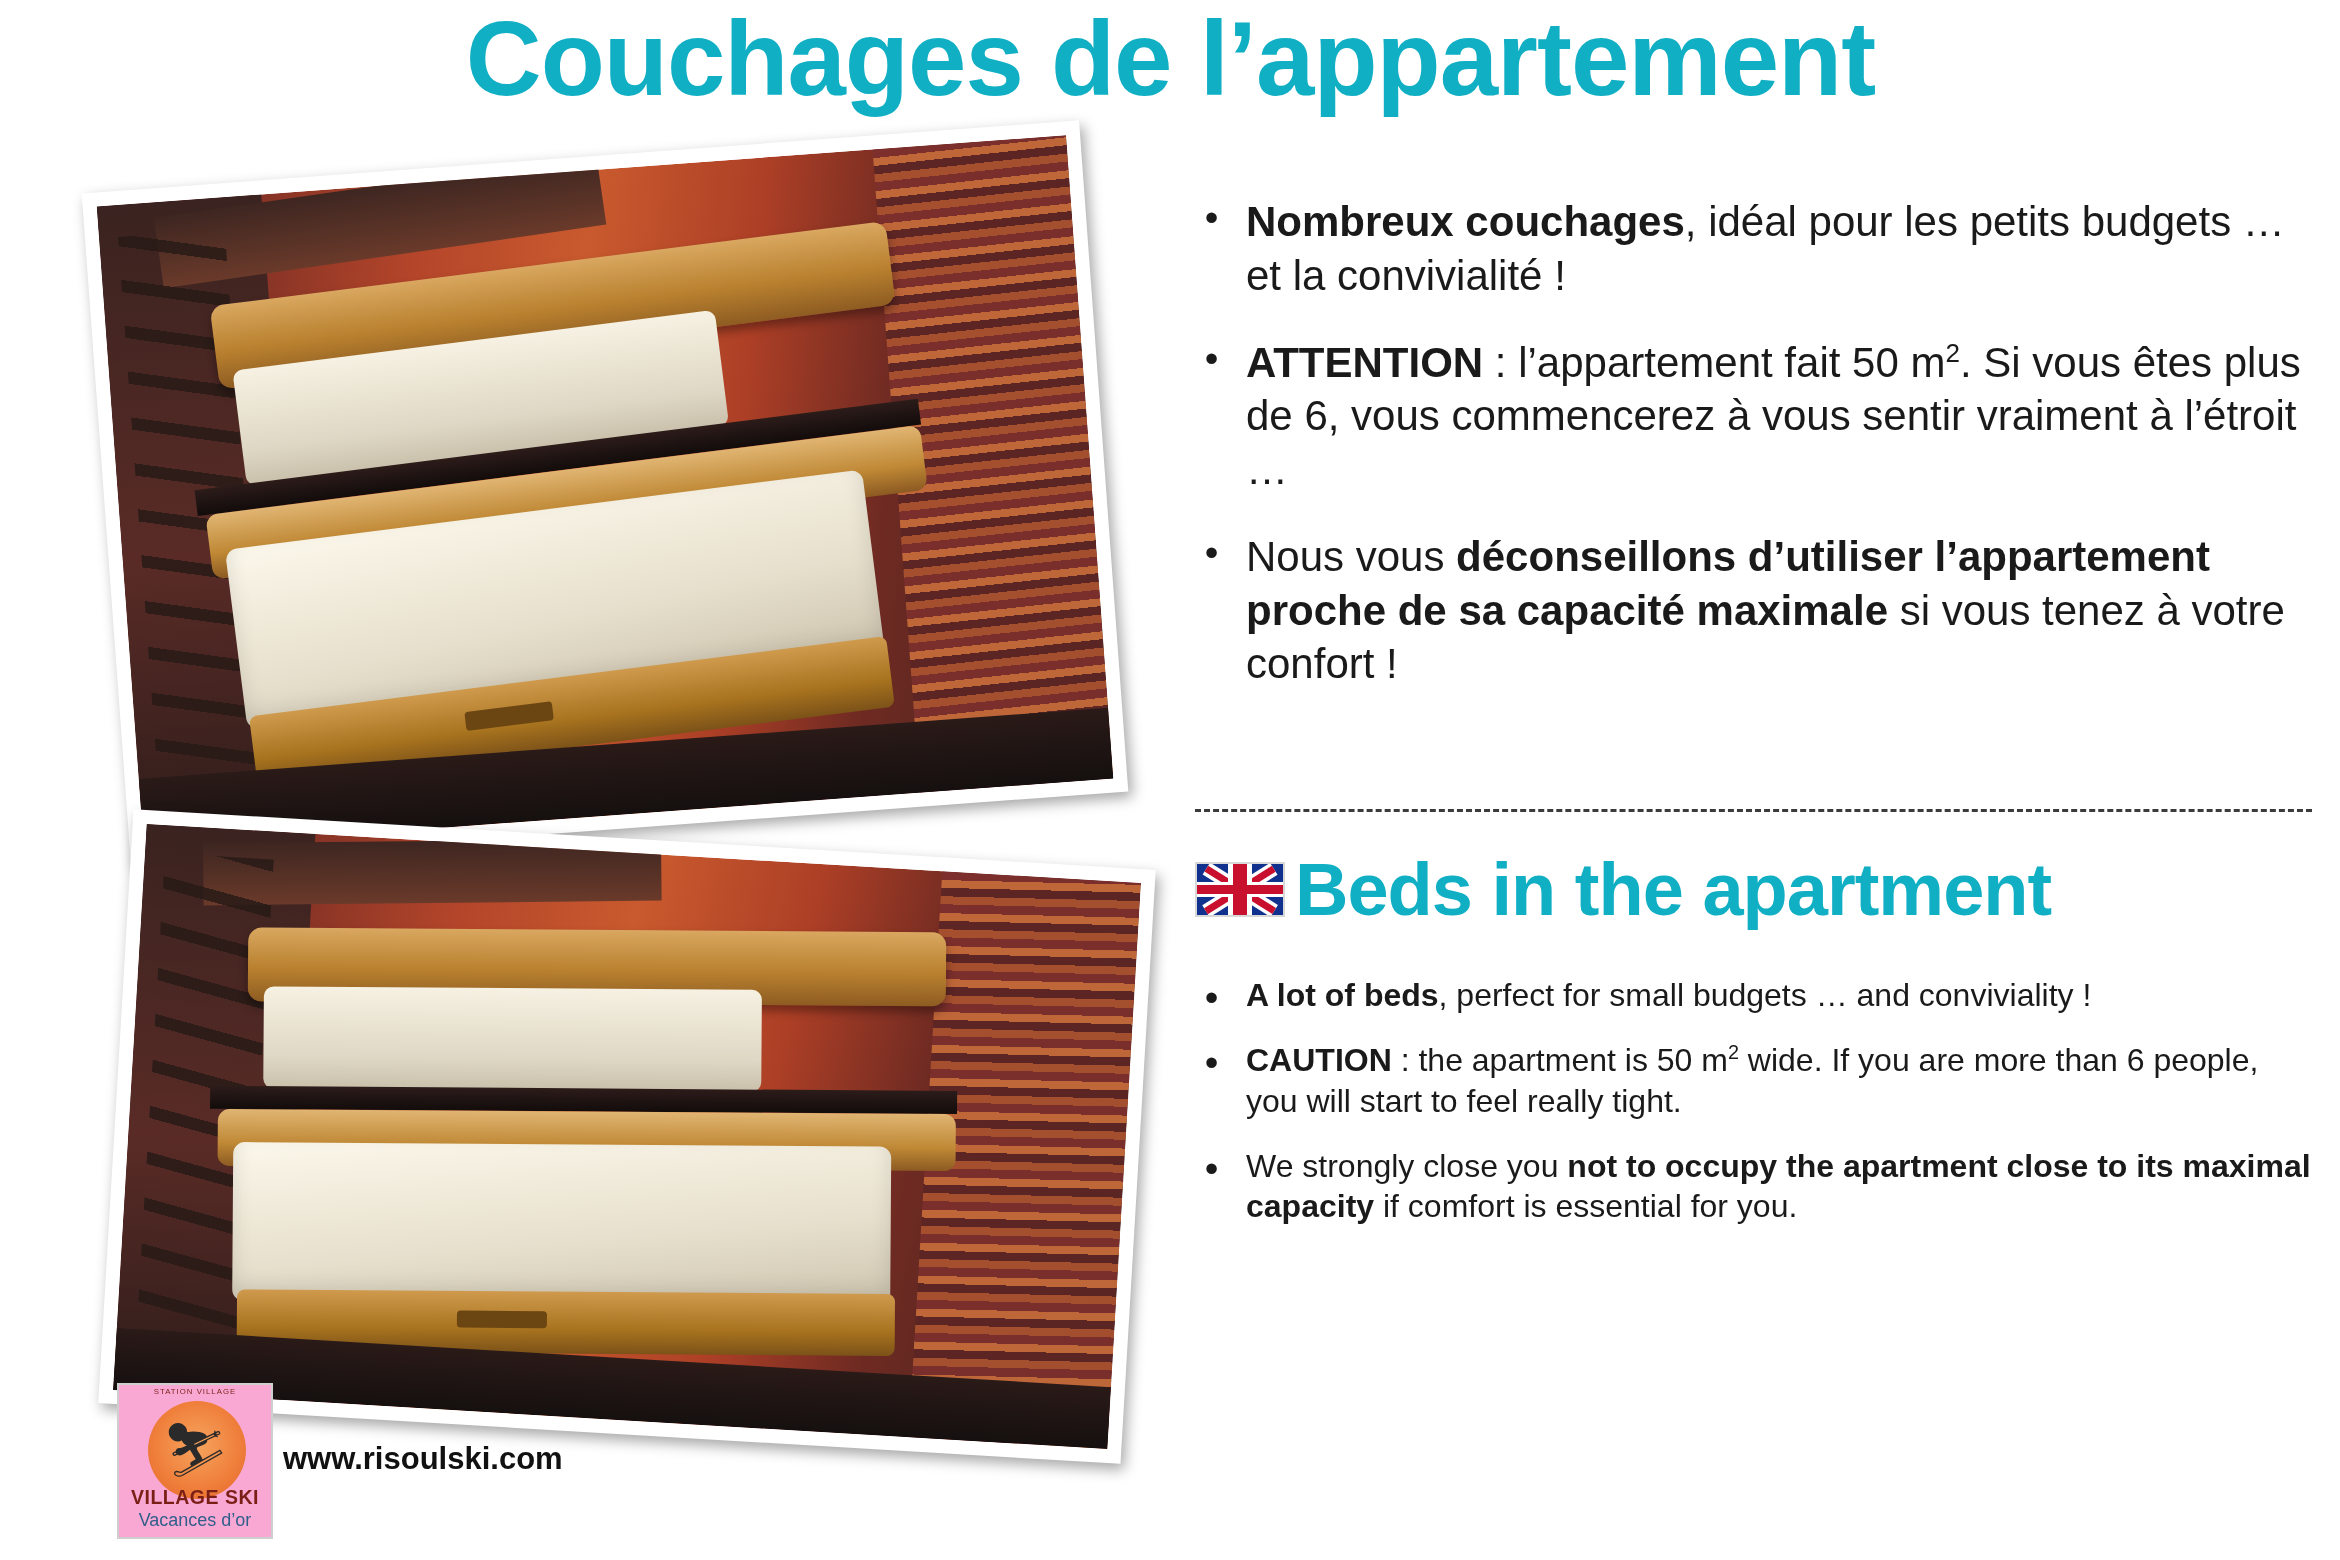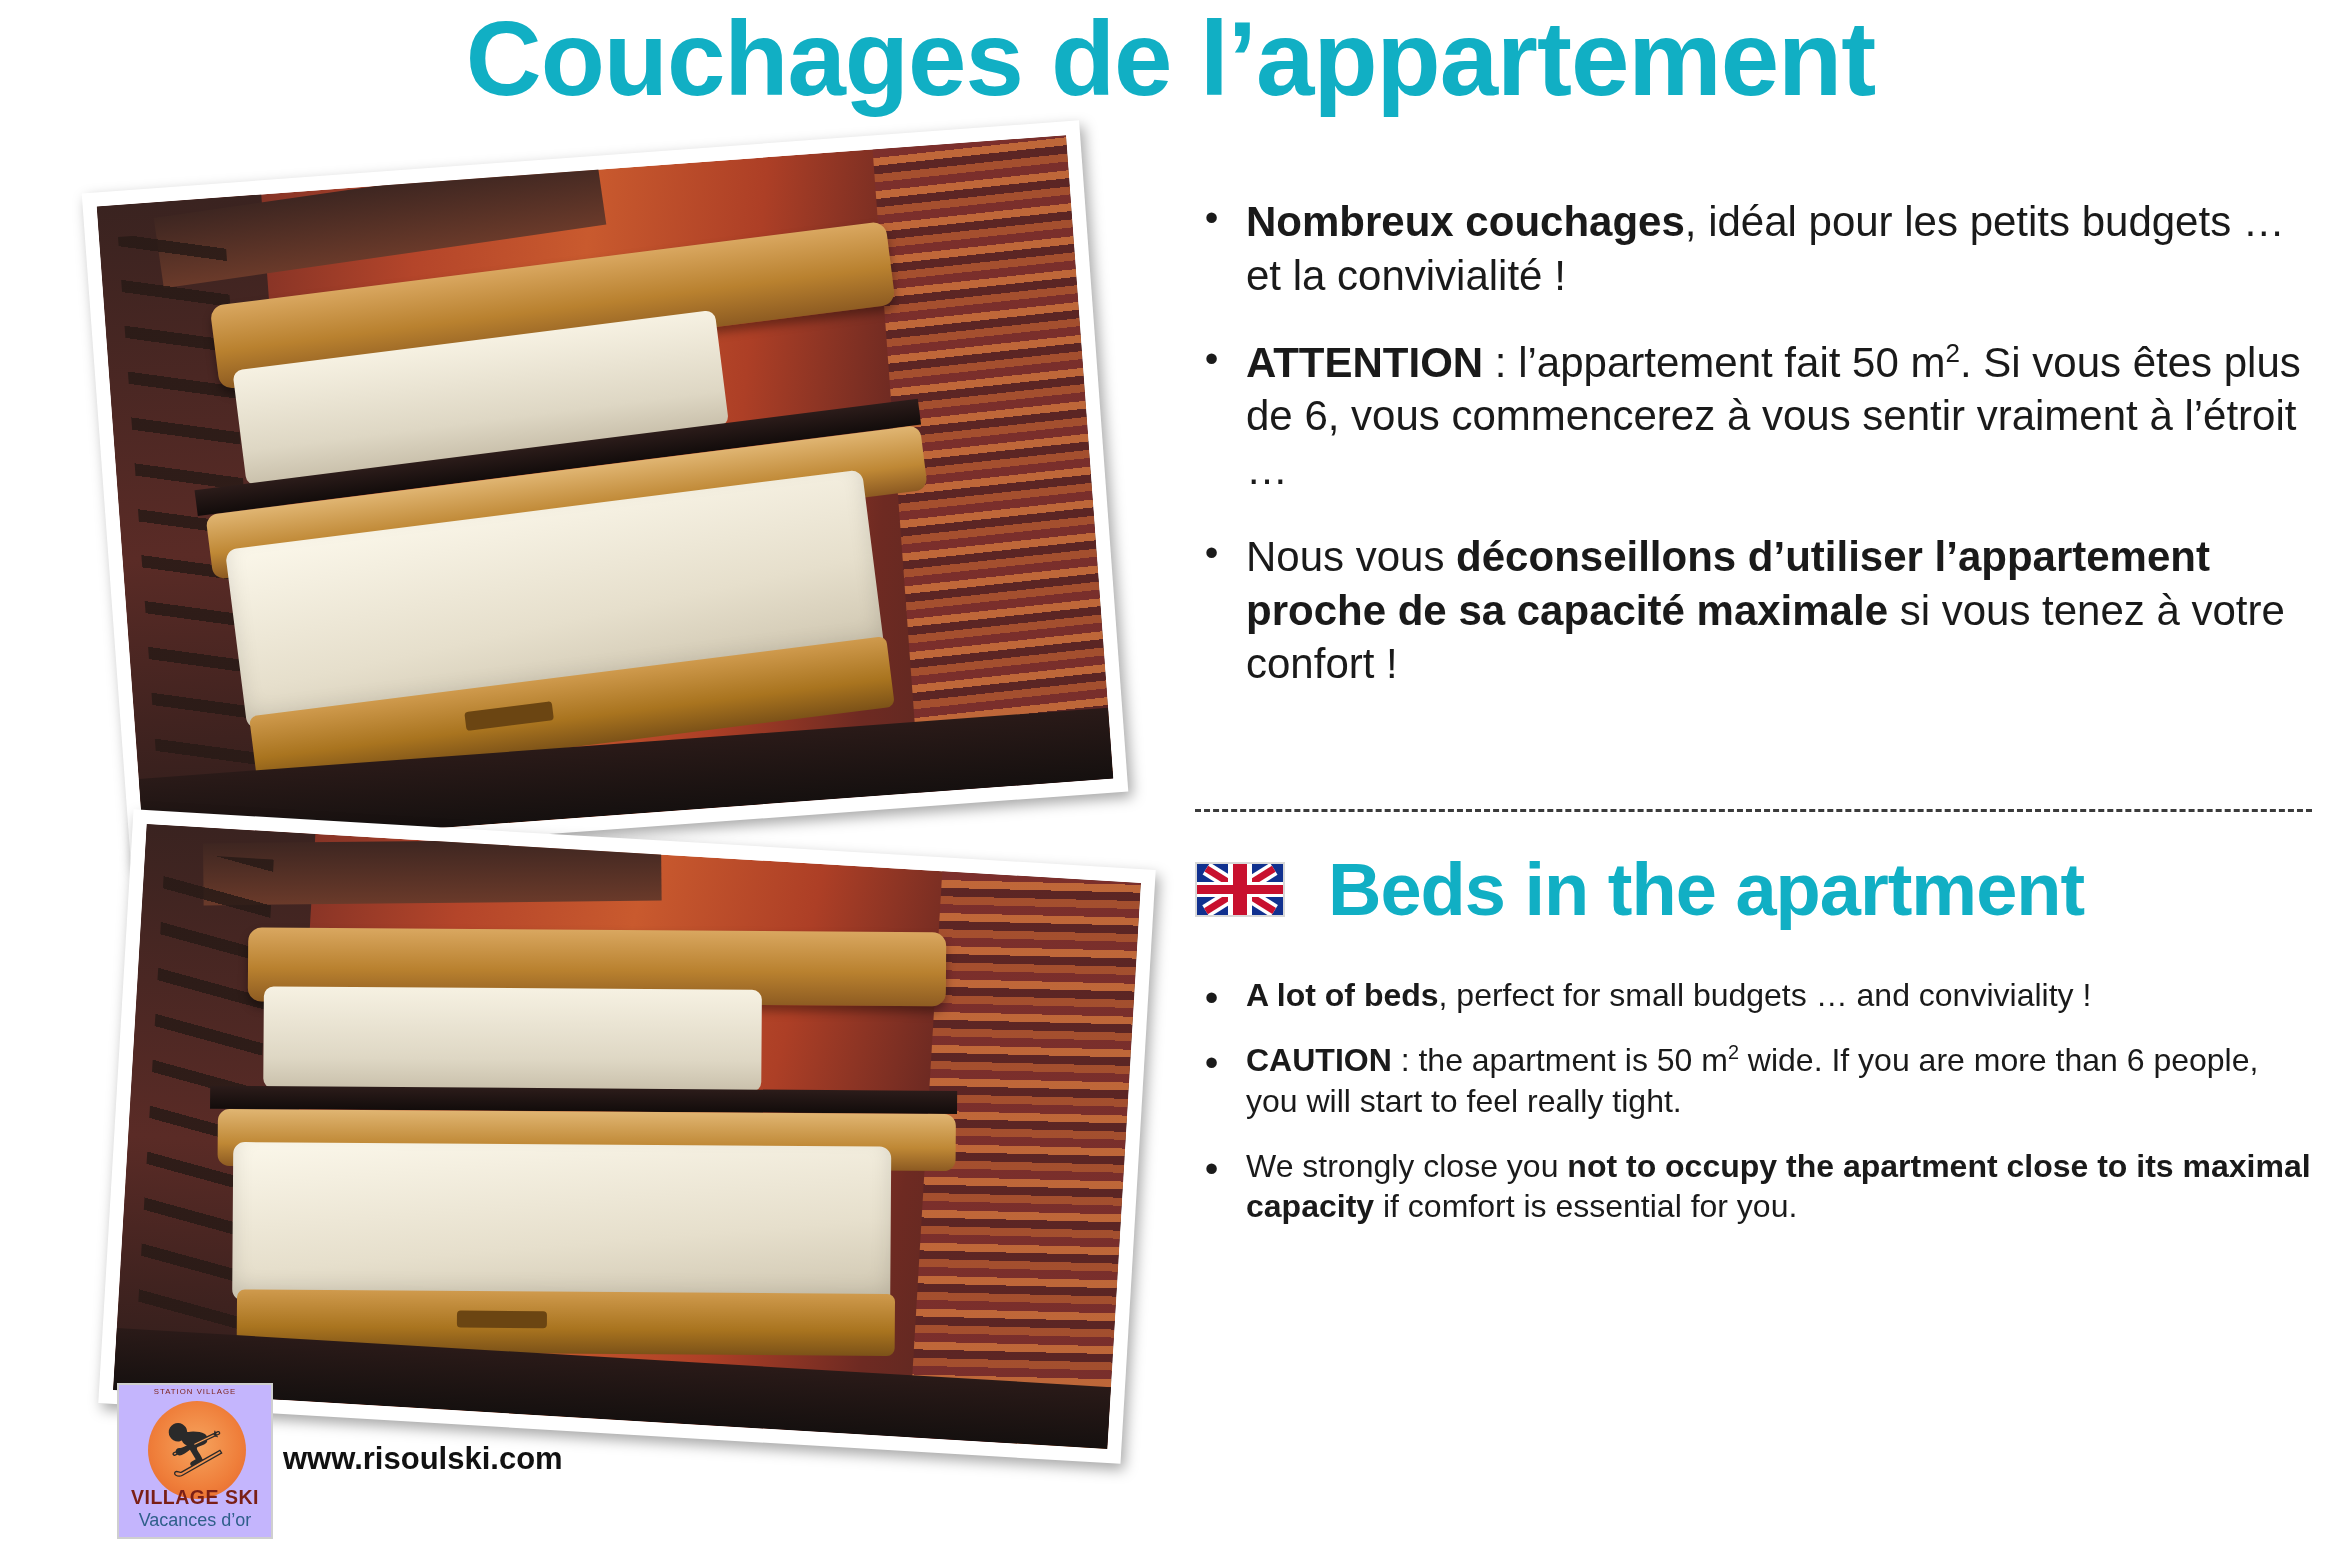--- a/index.html
+++ b/index.html
@@ -188,21 +188,21 @@
   }
 
   
   #logo-box {
     position: absolute;
     left: 117px;
     top: 1383px;
     width: 156px;
     height: 156px;
     border: 2.9px solid #cfcfcf;
-    background: #c4b5fd;
+    background: #f9a8d4;
     box-sizing: border-box;
     overflow: hidden;
   }
   #logo-sun {
     position: absolute;
     left: 29px;
     top: 15.6px;
     width: 98px;
     height: 98px;
     border-radius: 50%;
@@ -297,21 +297,21 @@
     border-top: 3.9px dashed #3b3b3b;
   }
 
   #en-header {
     position: absolute;
     left: 1195px;
     top: 847px;
     width: 1117px;
     display: flex;
     align-items: center;
-    gap: 43px;
+    gap: 10px;
   }
   #flag {
     width: 90px;
     height: 55px;
     position: relative;
     border: 2px solid #d8d8d8;
     box-sizing: border-box;
     overflow: hidden;
     background: #11318f;
     flex: 0 0 auto;

